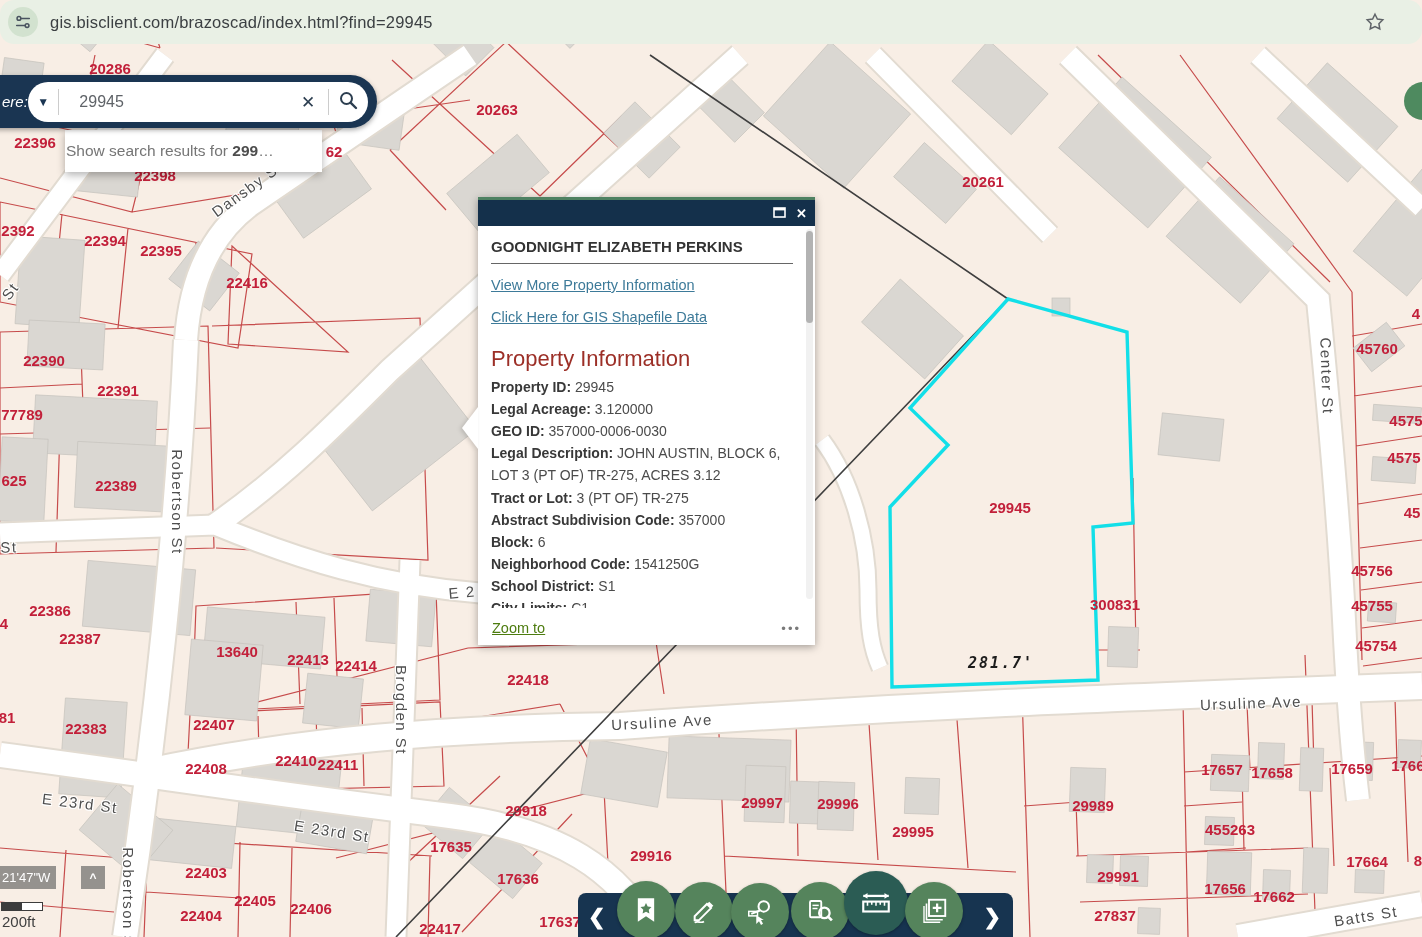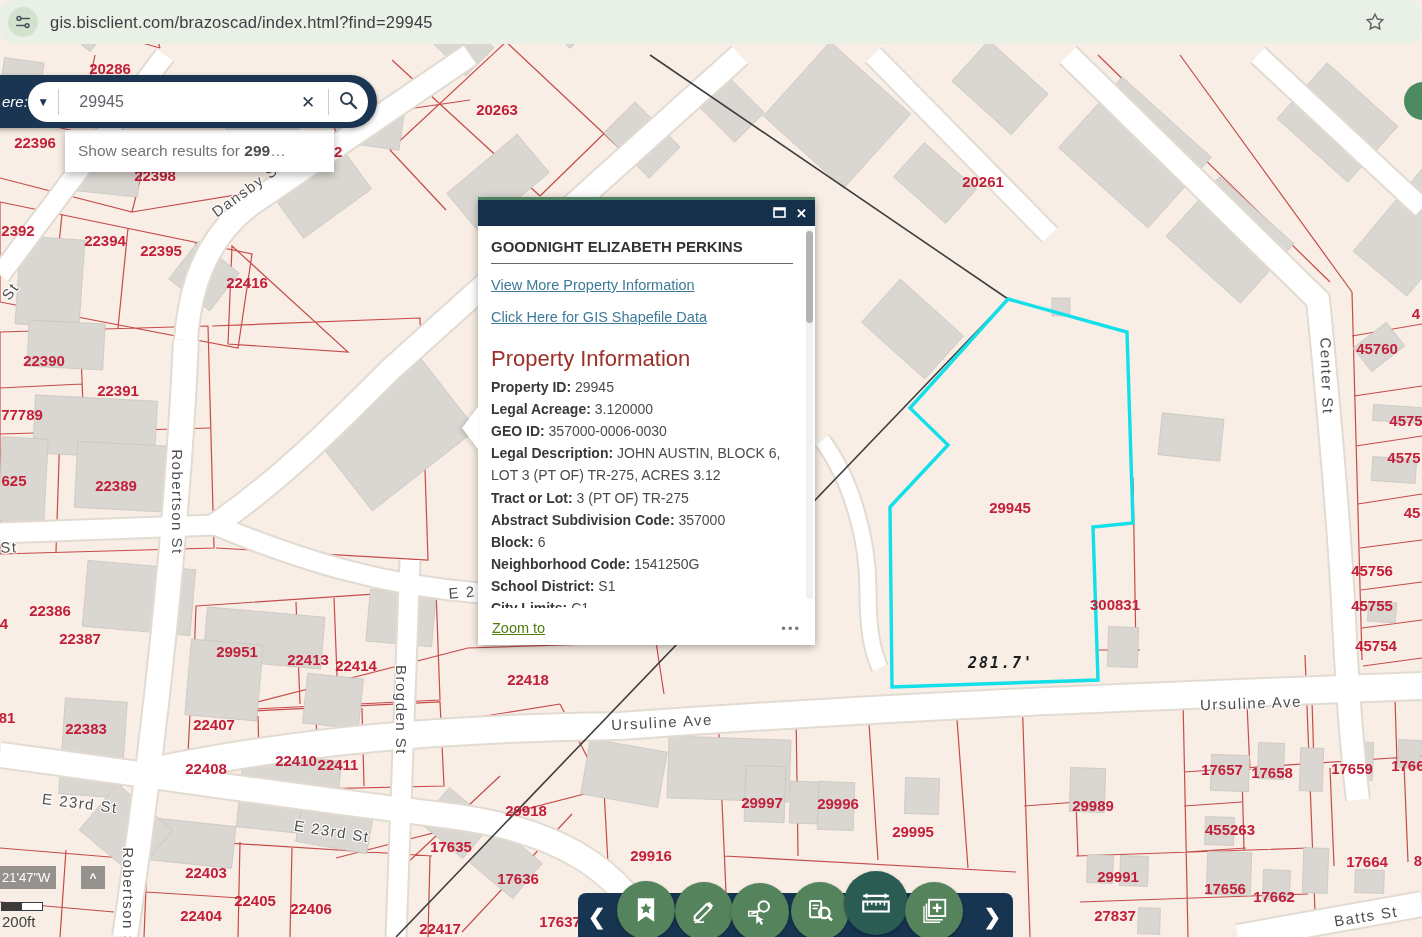--- a/index.html
+++ b/index.html
@@ -19,21 +19,21 @@
   .measure-label{position:absolute;transform:translate(-50%,-50%);font-family:"DejaVu Sans Mono",monospace;font-style:italic;font-weight:bold;font-size:15px;color:#1c1c1c;letter-spacing:2px;white-space:nowrap;}
   .green-dot{position:absolute;left:1404px;top:82px;width:38px;height:38px;border-radius:50%;background:#4e8a5f;z-index:2;}
   
   .search-wrap{position:absolute;left:-30px;top:75px;width:407px;height:53px;background:#1a3552;border-radius:27px;box-shadow:0 2px 5px rgba(0,0,0,.35);z-index:30;display:flex;align-items:center;}
   .search-label{color:#fff;font-style:italic;font-size:15px;margin-left:32px;white-space:nowrap;}
   .search-pill{position:absolute;left:58px;top:7px;width:340px;height:40px;background:#fff;border-radius:20px;display:flex;align-items:center;}
   .dd-btn{width:34px;text-align:center;color:#1a3552;font-size:12px;cursor:pointer;}
   .vdiv{width:1px;height:26px;background:#ccc;}
   .search-value{flex:1;border:none;outline:none;font-size:16px;color:#5f6368;margin-left:18px;font-family:"Liberation Sans",sans-serif;background:transparent;}
   .icon-btn{width:44px;text-align:center;color:#2c3e50;font-size:19px;cursor:pointer;}
-  .suggestion{position:absolute;left:65px;top:130px;width:256px;height:42px;background:#fff;box-shadow:0 3px 8px rgba(0,0,0,.3);z-index:29;display:flex;align-items:center;font-size:15.5px;color:#757575;padding-left:13px;}
+  .suggestion{position:absolute;left:65px;top:130px;width:256px;height:42px;background:#fff;box-shadow:0 3px 8px rgba(0,0,0,.3);z-index:29;display:flex;align-items:center;font-size:15.5px;color:#757575;padding-left:1px;}
   .suggestion b{color:#4d4d4d;}
   
   .popup{position:absolute;left:478px;top:197px;width:337px;height:448px;z-index:20;box-shadow:0 2px 8px rgba(0,0,0,.35);background:#fff;}
   .popup-greentop{height:3px;background:#4e8162;}
   .popup-header{height:26px;background:#14304b;display:flex;align-items:center;justify-content:flex-end;padding-right:8px;gap:10px;}
   .win-icon{color:#fff;font-size:13px;line-height:1;cursor:pointer;font-weight:bold;}
   .popup-arrow{position:absolute;left:-16px;top:210px;width:0;height:0;border-top:21px solid transparent;border-bottom:21px solid transparent;border-right:16px solid #fff;filter:drop-shadow(-2px 1px 2px rgba(0,0,0,.15));}
   .popup-body{padding:10px 22px 0 13px;position:relative;height:372px;overflow:hidden;}
   .popup-title{font-size:15px;font-weight:bold;color:#333;margin:2px 0 8px 0;}
   .popup-hr{border:none;border-top:1px solid #666;margin:0 0 12px 0;}
@@ -194,21 +194,21 @@
       <span class="parcel-num" style="left: 44px; top: 360px;">22390</span>
       <span class="parcel-num" style="left: 118px; top: 390px;">22391</span>
       <span class="parcel-num" style="left: 22px; top: 414px;">77789</span>
       <span class="parcel-num" style="left: 14px; top: 480px;">625</span>
       <span class="parcel-num" style="left: 116px; top: 485px;">22389</span>
       <span class="parcel-num" style="left: 50px; top: 610px;">22386</span>
       <span class="parcel-num" style="left: 80px; top: 638px;">22387</span>
       <span class="parcel-num" style="left: 4px; top: 623px;">4</span>
       <span class="parcel-num" style="left: 7px; top: 717px;">81</span>
       <span class="parcel-num" style="left: 86px; top: 728px;">22383</span>
-      <span class="parcel-num" style="left: 237px; top: 651px;">29951</span>
+      <span class="parcel-num" style="left: 237px; top: 651px;">13640</span>
       <span class="parcel-num" style="left: 308px; top: 659px;">22413</span>
       <span class="parcel-num" style="left: 356px; top: 665px;">22414</span>
       <span class="parcel-num" style="left: 214px; top: 724px;">22407</span>
       <span class="parcel-num" style="left: 206px; top: 768px;">22408</span>
       <span class="parcel-num" style="left: 296px; top: 760px;">22410</span>
       <span class="parcel-num" style="left: 338px; top: 764px;">22411</span>
       <span class="parcel-num" style="left: 206px; top: 872px;">22403</span>
       <span class="parcel-num" style="left: 201px; top: 915px;">22404</span>
       <span class="parcel-num" style="left: 255px; top: 900px;">22405</span>
       <span class="parcel-num" style="left: 311px; top: 908px;">22406</span>

